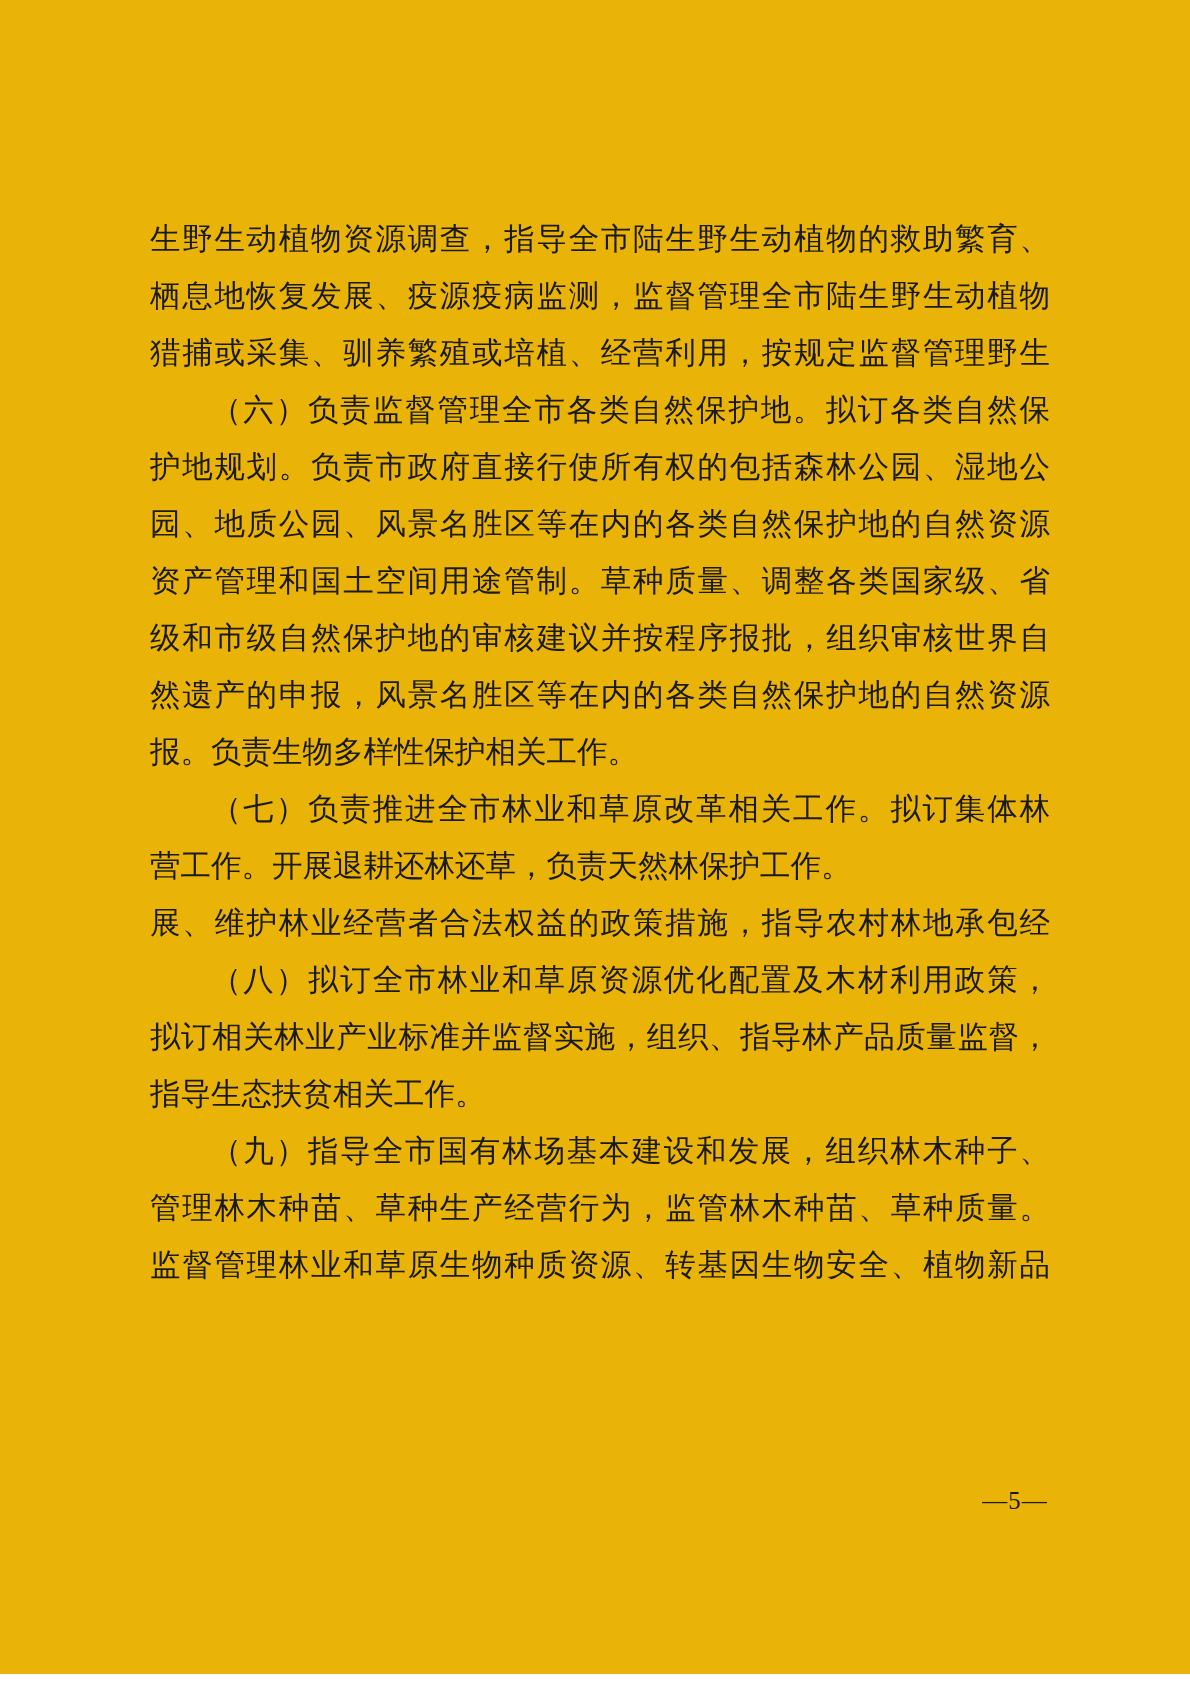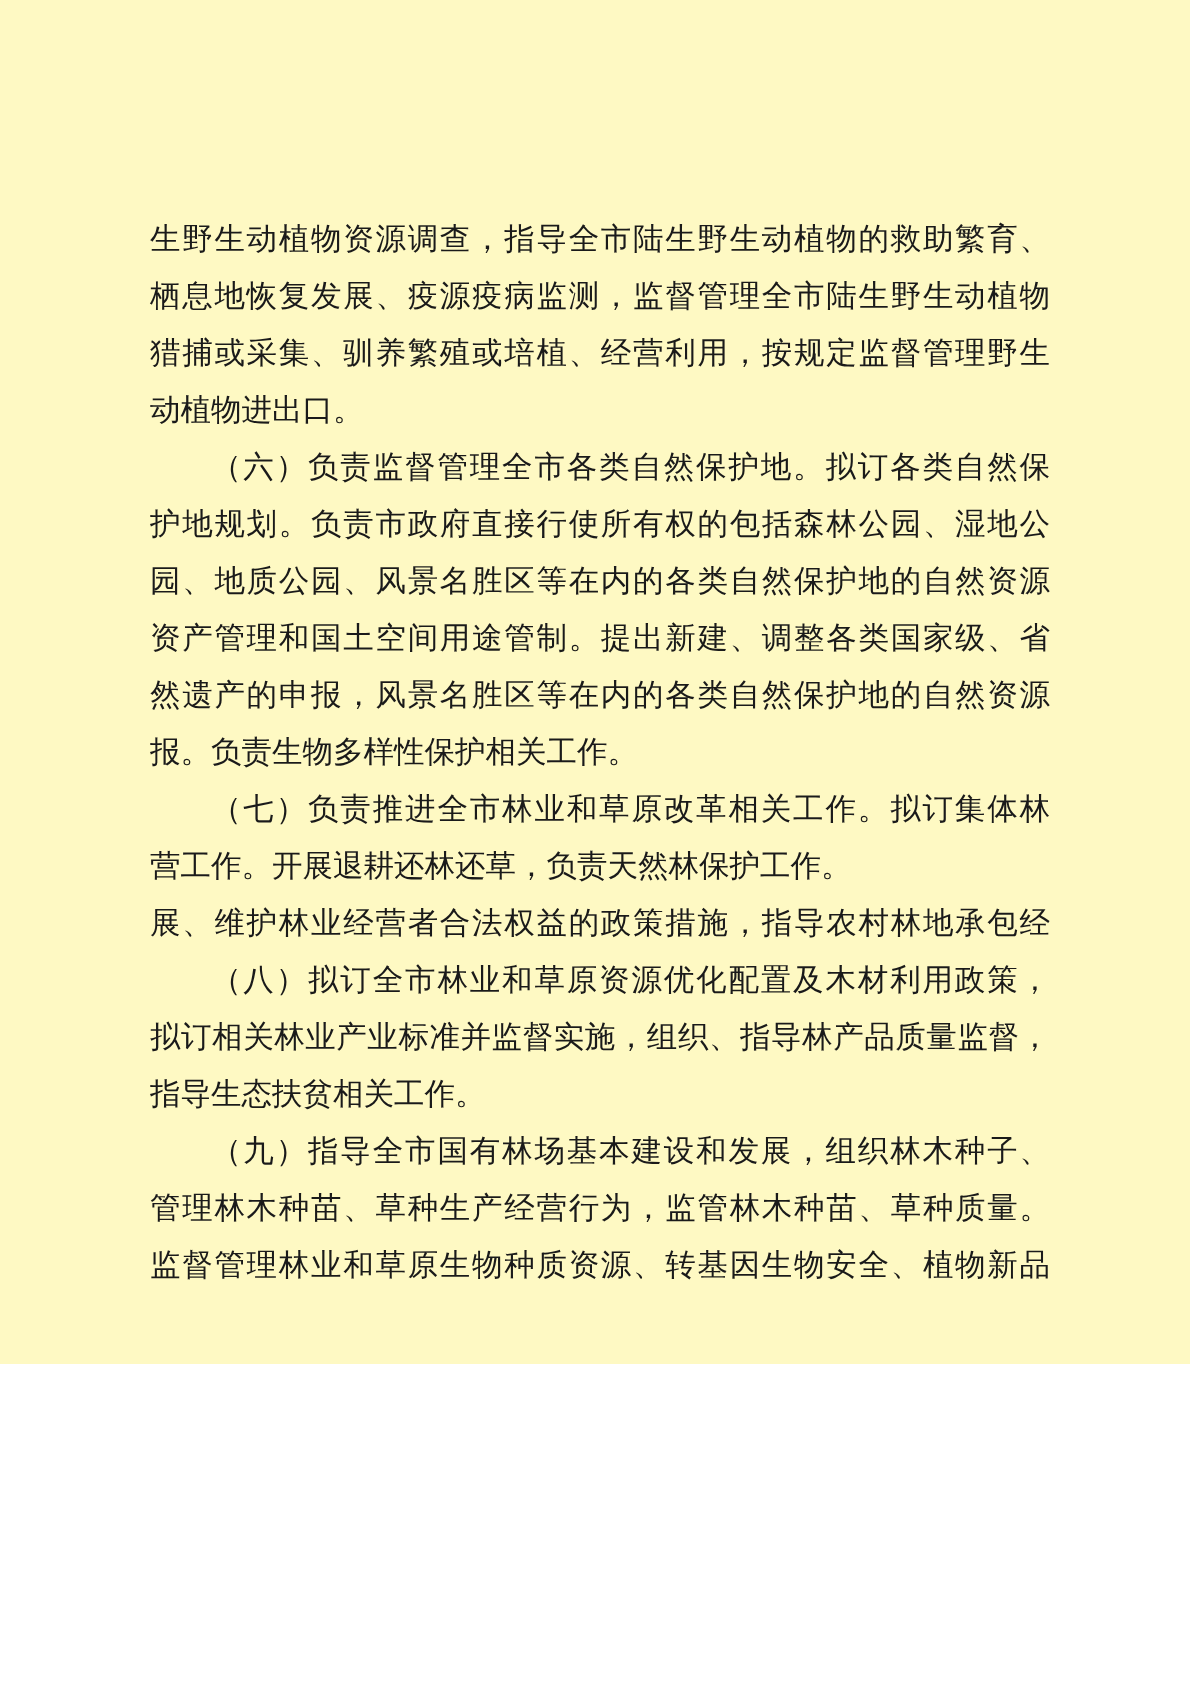--- a/index.html
+++ b/index.html
@@ -3,22 +3,22 @@
 <meta charset="utf-8">
 <style>
   html, body {
     margin: 0;
     padding: 0;
     background: #ffffff;
   }
   .page {
     position: relative;
     width: 1190px;
-    height: 1364px;
-    background: #fef9c3;
+    height: 1674px;
+    background: #eab308;
     overflow: hidden;
     font-family: "Liberation Serif", "DejaVu Serif", serif;
     color: #1a1a1a;
   }
   .text-block {
     position: absolute;
     left: 150px;
     top: 211px;
     width: 900px;
   }
@@ -61,25 +61,25 @@
   }
 </style>
 </head>
 <body>
 
 <div class="page">
   <div class="text-block">
     <div class="line j">生野生动植物资源调查，指导全市陆生野生动植物的救助繁育、</div>
     <div class="line j">栖息地恢复发展、疫源疫病监测，监督管理全市陆生野生动植物</div>
     <div class="line j">猎捕或采集、驯养繁殖或培植、经营利用，按规定监督管理野生</div>
-    <div class="line end">动植物进出口。</div>
     <div class="line j ind">（六）负责监督管理全市各类自然保护地。拟订各类自然保</div>
     <div class="line j">护地规划。负责市政府直接行使所有权的包括森林公园、湿地公</div>
     <div class="line j">园、地质公园、风景名胜区等在内的各类自然保护地的自然资源</div>
-    <div class="line j">资产管理和国土空间用途管制。提出新建、调整各类国家级、省</div>
+    <div class="line j">资产管理和国土空间用途管制。草种质量、调整各类国家级、省</div>
+    <div class="line j">级和市级自然保护地的审核建议并按程序报批，组织审核世界自</div>
     <div class="line j">然遗产的申报，风景名胜区等在内的各类自然保护地的自然资源</div>
     <div class="line end">报。负责生物多样性保护相关工作。</div>
     <div class="line j ind">（七）负责推进全市林业和草原改革相关工作。拟订集体林</div>
     <div class="line end">营工作。开展退耕还林还草，负责天然林保护工作。</div>
     <div class="line j">展、维护林业经营者合法权益的政策措施，指导农村林地承包经</div>
     <div class="line j ind">（八）拟订全市林业和草原资源优化配置及木材利用政策，</div>
     <div class="line j">拟订相关林业产业标准并监督实施，组织、指导林产品质量监督，</div>
     <div class="line end">指导生态扶贫相关工作。</div>
     <div class="line j ind">（九）指导全市国有林场基本建设和发展，组织林木种子、</div>
     <div class="line j">管理林木种苗、草种生产经营行为，监管林木种苗、草种质量。</div>

